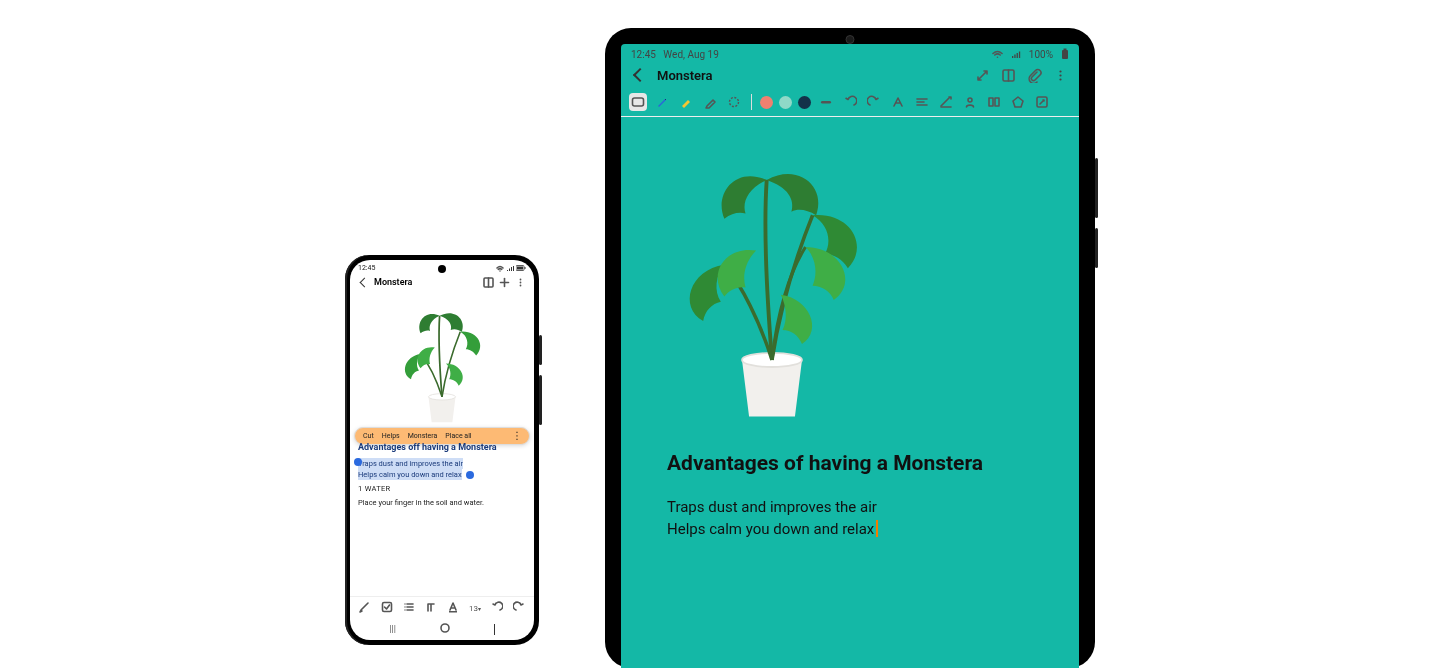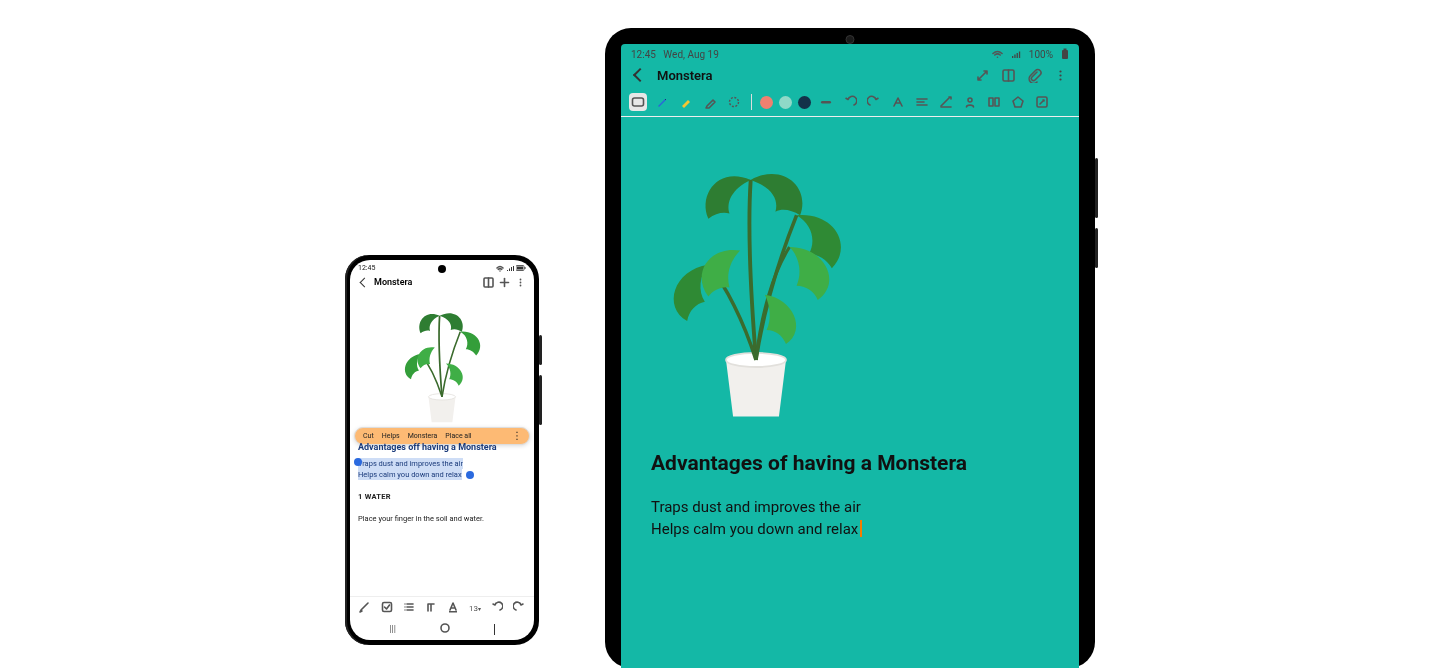--- a/index.html
+++ b/index.html
@@ -26,22 +26,22 @@
 
   .p-body{flex:1;padding:0 8px;font-size:7.5px;color:#222;position:relative}
   .ctx-menu{position:absolute;top:0;left:4px;right:4px;background:#fdba74;border:0.5px solid #ddd;border-radius:14px;display:flex;align-items:center;gap:8px;padding:4px 8px;font-size:7px;box-shadow:0 1px 4px rgba(0,0,0,.15)}
   .ctx-menu .dots{margin-left:auto;letter-spacing:-1px;font-size:10px;line-height:6px}
   .p-title{margin-top:14px;font-size:9px;font-weight:700;color:#1a3a7a;padding:1px 0;position:relative}
   .p-sel{color:#1a3a7a;background:rgba(60,120,220,.25);display:inline;padding:1px 0}
   .sel-wrap{position:relative;margin-top:6px;line-height:1.4}
   .handle{position:absolute;width:8px;height:8px;border-radius:50%;background:#2b6adf}
   .handle.start{left:-4px;top:-1px}
   .handle.end{left:108px;top:12px}
-  .p-sec{margin-top:12px;font-size:7.5px;font-weight:700;letter-spacing:.3px}
-  .p-line{margin-top:13px;font-size:7.5px}
+  .p-sec{margin-top:4px;font-size:7.5px;font-weight:400;letter-spacing:.3px}
+  .p-line{margin-top:5px;font-size:7.5px}
 
   .p-toolbar{display:flex;justify-content:space-around;align-items:center;padding:4px 4px;border-top:.5px solid #eee;font-size:8px;color:#555}
   .p-toolbar span{min-width:14px;text-align:center}
   .p-nav{display:flex;justify-content:space-around;align-items:center;padding:3px 18px 4px;font-size:9px;color:#555}
 
   
   .tablet{position:absolute;left:605px;top:28px;width:490px;height:640px;background:#000;border-radius:26px;padding:16px 16px 0;box-sizing:border-box}
   .tab-side-btn{position:absolute;right:-3px;width:3px;background:#222;border-radius:2px}
   .tab-side-btn.t1{top:130px;height:60px}
   .tab-side-btn.t2{top:200px;height:40px}
@@ -56,21 +56,21 @@
   .t-header .hbtn{width:18px;height:18px;display:flex;align-items:center;justify-content:center;color:#333}
   .chev-t{width:8px;height:8px;border-left:2px solid #333;border-bottom:2px solid #333;transform:rotate(45deg)}
 
   .t-tools{display:flex;align-items:center;gap:6px;padding:3px 8px 5px;border-bottom:1px solid #eee}
   .tool{width:18px;height:18px;border-radius:4px;display:flex;align-items:center;justify-content:center;color:#555;font-size:12px}
   .tool.sel{background:#e7e7e7}
   .color-dot{width:13px;height:13px;border-radius:50%}
   .sep{width:1px;height:16px;background:#ddd;margin:0 2px}
   .tool svg{width:14px;height:14px;display:block}
 
-  .t-content{flex:1;padding:0 20px;overflow:hidden}
+  .t-content{flex:1;padding:0 36px;overflow:hidden}
   .t-plant{height:310px;display:flex;align-items:flex-end;padding-left:10px}
   .t-heading{font-size:21px;font-weight:700;margin:24px 0 0 10px;color:#111}
   .t-para{font-size:15px;margin:22px 0 0 10px;color:#111;line-height:1.45}
   .cursor{display:inline-block;width:2px;height:17px;background:#f57c00;vertical-align:-3px;margin-left:2px}
 
   
   .ico{stroke:#555;stroke-width:1.6;fill:none;stroke-linecap:round;stroke-linejoin:round}
 </style>
 </head>
 <body>

